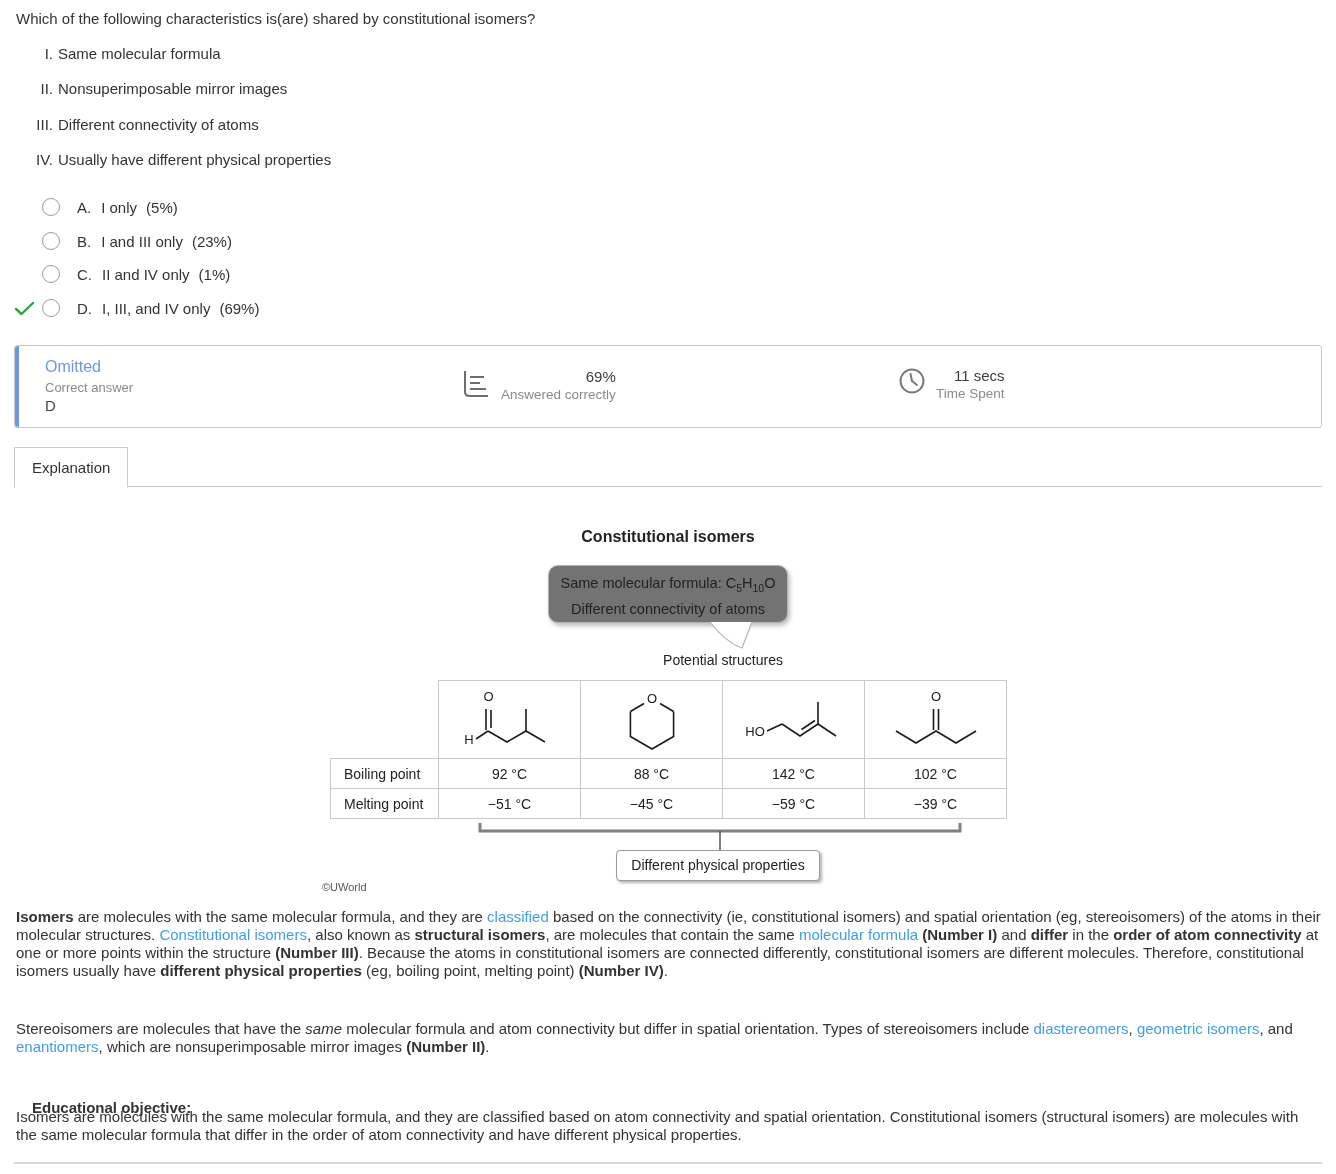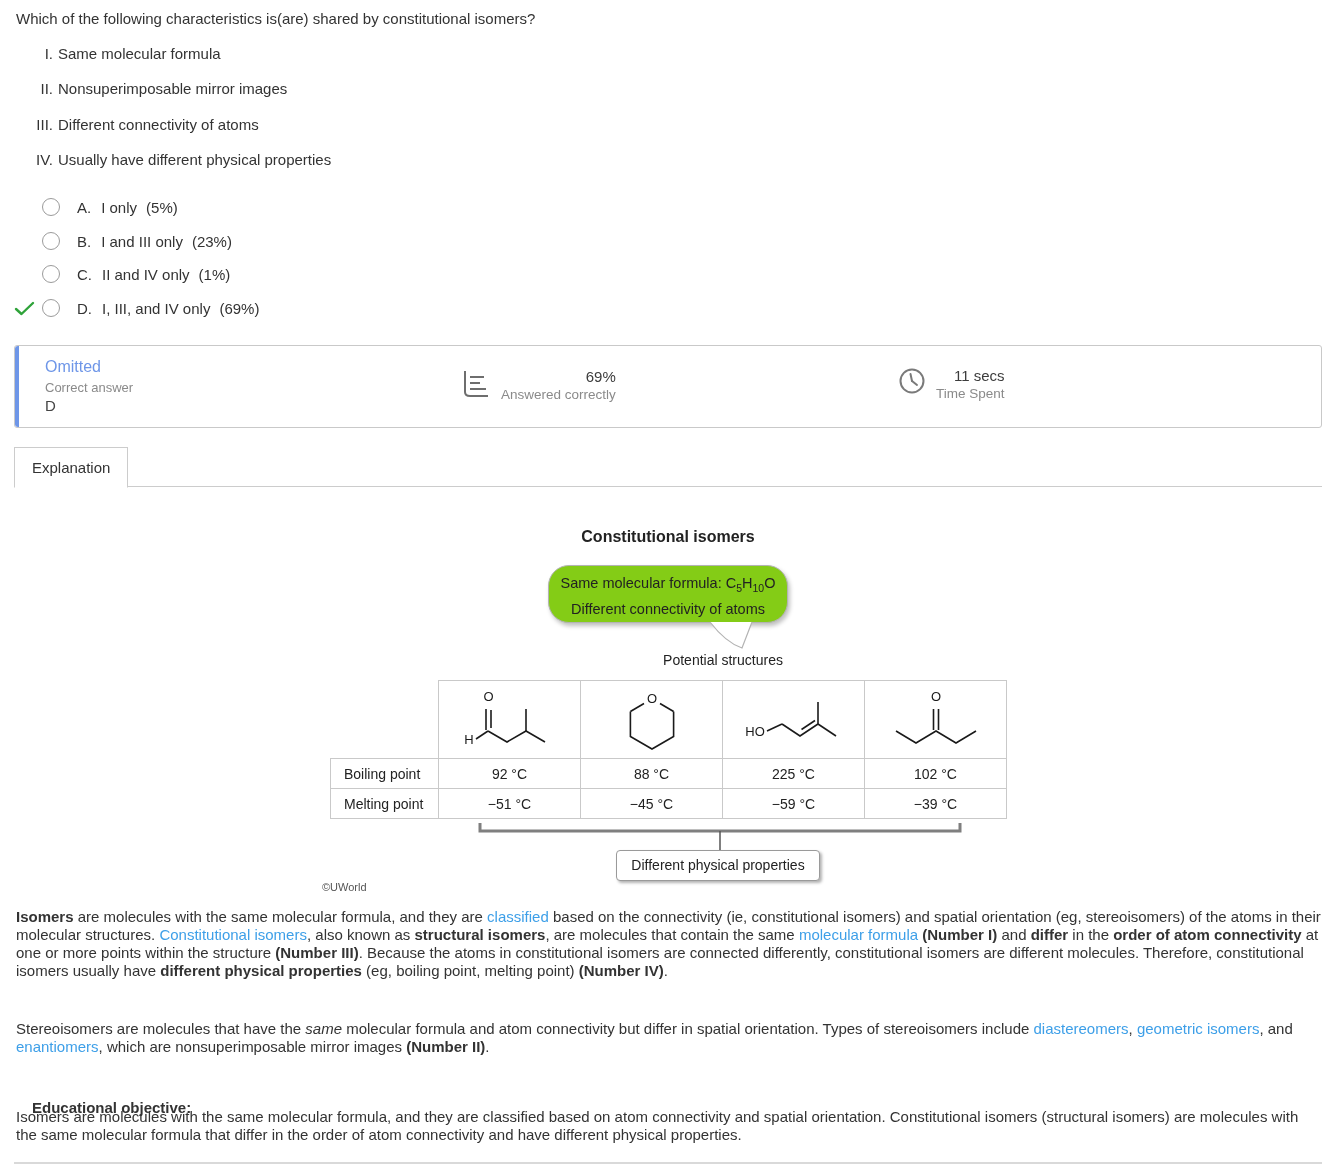--- a/index.html
+++ b/index.html
@@ -36,22 +36,22 @@
   .stat-group .txt{margin-left:10px;text-align:right;}
   .stat-main{font-size:15px;color:#3c3c3c;line-height:18px;}
   .stat-cap{font-size:13.5px;color:#8a8a8a;line-height:17px;}
   
   .tabbar{top:447px;left:14px;width:1308px;height:40px;border-bottom:1px solid #ccc;}
   .tab{position:absolute;left:0;top:0;height:41px;background:#fff;border:1px solid #ccc;border-bottom:1px solid #fff;
        padding:0 17px;line-height:39px;font-size:15px;color:#333;}
   
   .figure{top:505px;left:0;width:1336px;height:400px;}
   .fig-title{position:absolute;top:23px;left:0;width:100%;text-align:center;font-size:16px;font-weight:bold;color:#222;}
-  .bubble{position:absolute;left:548px;top:60px;width:240px;height:58px;background:#84cc16;border:1px solid #b3b3b3;
-          border-radius:21px;box-shadow:2px 3px 4px rgba(0,0,0,.25);text-align:center;font-size:14.5px;color:#222;padding-top:7px;line-height:21px;z-index:1;}
+  .bubble{position:absolute;left:548px;top:60px;width:240px;height:58px;background:#737373;border:1px solid #b3b3b3;
+          border-radius:10px;box-shadow:2px 3px 4px rgba(0,0,0,.25);text-align:center;font-size:14.5px;color:#222;padding-top:7px;line-height:21px;z-index:1;}
   .bubble sub{font-size:10.5px;}
   .bubble-tail{position:absolute;left:706px;top:116px;z-index:2;}
   .pointer-label{position:absolute;left:623px;top:147px;width:200px;text-align:center;font-size:14px;color:#222;}
   .struct-table{position:absolute;left:330px;top:175px;border-collapse:collapse;}
   .struct-table td{border:1px solid #c9c9c9;font-size:14px;color:#222;background:#fff;}
   .struct-table td.corner{border:none;background:transparent;}
   .struct-table td.struct{width:142px;height:78px;text-align:center;vertical-align:middle;padding:0;}
   .struct-table td.rowlab{width:108px;height:30px;padding-left:13px;}
   .struct-table td.temp{height:30px;text-align:center;}
   .brace{position:absolute;left:478px;top:316px;}
@@ -208,21 +208,21 @@
           <line x1="64.5" y1="46" x2="64.5" y2="25"></line>
           <line x1="69.5" y1="46" x2="69.5" y2="25"></line>
           <text x="67" y="17" text-anchor="middle">O</text>
         </svg>
       </td>
     </tr>
     <tr>
       <td class="rowlab">Boiling point</td>
       <td class="temp">92 °C</td>
       <td class="temp">88 °C</td>
-      <td class="temp">225 °C</td>
+      <td class="temp">142 °C</td>
       <td class="temp">102 °C</td>
     </tr>
     <tr>
       <td class="rowlab">Melting point</td>
       <td class="temp">−51 °C</td>
       <td class="temp">−45 °C</td>
       <td class="temp">−59 °C</td>
       <td class="temp">−39 °C</td>
     </tr>
   </tbody>

